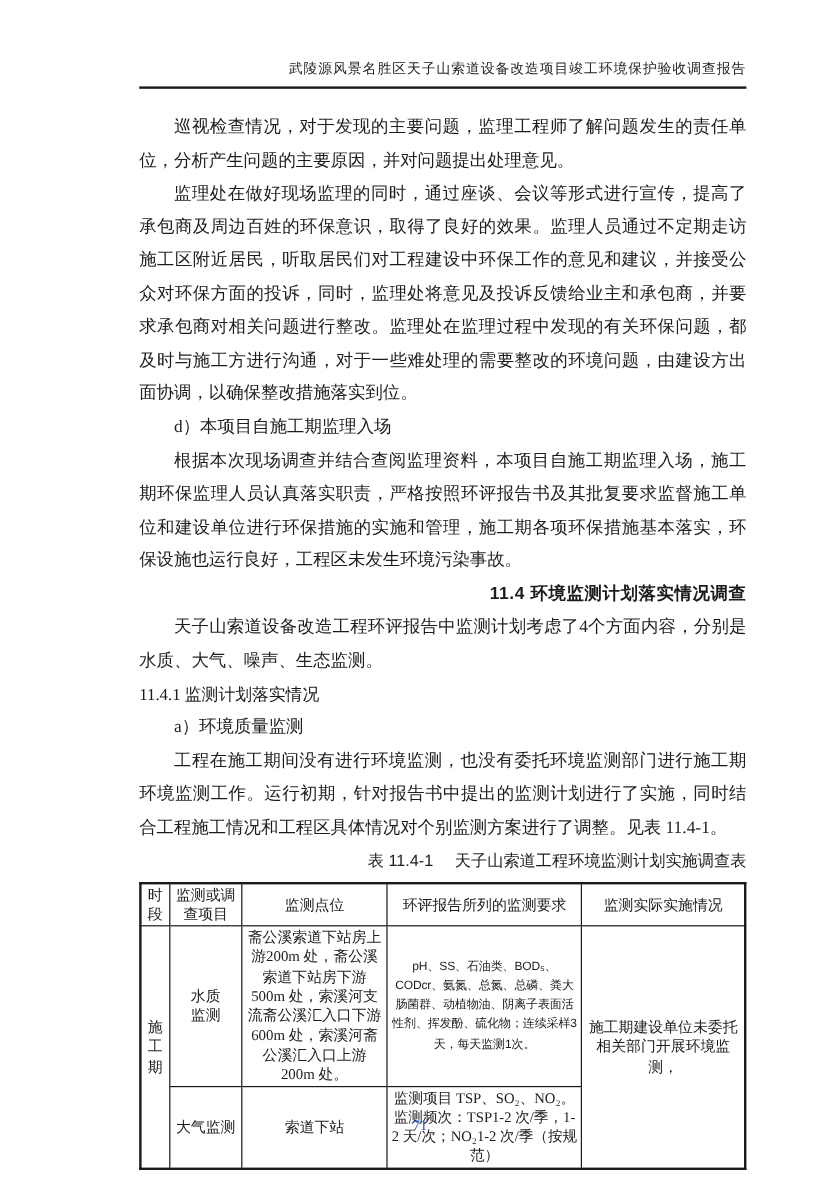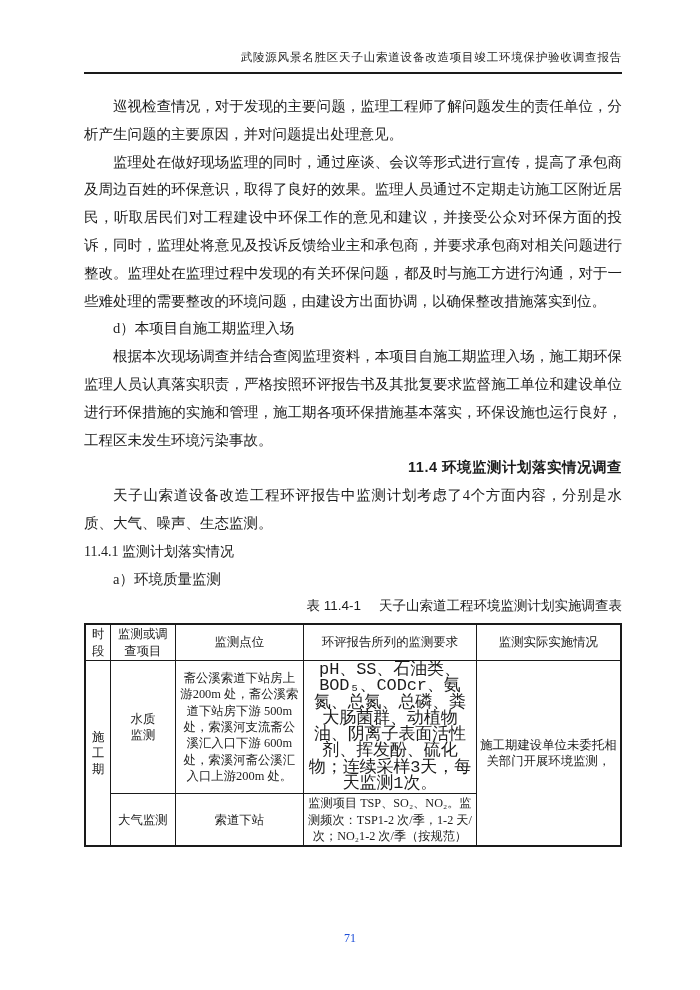--- a/index.html
+++ b/index.html
@@ -2,21 +2,21 @@
 <html><head>
 <meta charset="utf-8">
 <style>
   html, body { margin: 0; padding: 0; background: #ffffff; }
   .page {
     position: relative;
     width: 700px;
     height: 990px;
     background: #ffffff;
     box-sizing: border-box;
-    padding: 50px 78px 0 84px;
+    padding: 50px 78px 0 116px;
     color: #1c1c1c;
     font-family: "Liberation Serif", "DejaVu Serif", serif;
     overflow: hidden;
   }
   .running-head {
     text-align: right;
     font-size: 11.5px;
     letter-spacing: 0.8px;
     color: #222;
     padding-bottom: 7px;
@@ -73,22 +73,22 @@
     font-weight: normal;
     box-sizing: border-box;
     overflow: hidden;
   }
   tr.head-row { height: 25px; }
   tr.data-row-1 { height: 116px; }
   tr.data-row-2 { height: 43px; }
   td.cell-period { line-height: 22px; }
   .pre-line { white-space: pre-line; }
   td.cell-req-water {
-    font-family: Liberation Mono, monospace;
-    font-size: 17px;
+    font-family: Liberation Sans, sans-serif;
+    font-size: 10px;
     letter-spacing: -0.1px;
   }
   td.cell-req-air { line-height: 15px; font-size: 12.2px; }
   td.cell-loc-water { line-height: 16.5px; }
   .page-number {
     position: absolute;
     left: 0;
     right: 0;
     bottom: 44px;
     text-align: center;
@@ -107,20 +107,21 @@
 
   <div class="body-text">
     <p>巡视检查情况，对于发现的主要问题，监理工程师了解问题发生的责任单位，分析产生问题的主要原因，并对问题提出处理意见。</p>
     <p>监理处在做好现场监理的同时，通过座谈、会议等形式进行宣传，提高了承包商及周边百姓的环保意识，取得了良好的效果。监理人员通过不定期走访施工区附近居民，听取居民们对工程建设中环保工作的意见和建议，并接受公众对环保方面的投诉，同时，监理处将意见及投诉反馈给业主和承包商，并要求承包商对相关问题进行整改。监理处在监理过程中发现的有关环保问题，都及时与施工方进行沟通，对于一些难处理的需要整改的环境问题，由建设方出面协调，以确保整改措施落实到位。</p>
     <p>d）本项目自施工期监理入场</p>
     <p>根据本次现场调查并结合查阅监理资料，本项目自施工期监理入场，施工期环保监理人员认真落实职责，严格按照环评报告书及其批复要求监督施工单位和建设单位进行环保措施的实施和管理，施工期各项环保措施基本落实，环保设施也运行良好，工程区未发生环境污染事故。</p>
     <h2 class="h-main">11.4  环境监测计划落实情况调查</h2>
     <p>天子山索道设备改造工程环评报告中监测计划考虑了4个方面内容，分别是水质、大气、噪声、生态监测。</p>
     <h3 class="h-sub">11.4.1 监测计划落实情况</h3>
     <p>a）环境质量监测</p>
+    <p>工程在施工期间没有进行环境监测，也没有委托环境监测部门进行施工期环境监测工作。运行初期，针对报告书中提出的监测计划进行了实施，同时结合工程施工情况和工程区具体情况对个别监测方案进行了调整。见表 11.4-1。</p>
 
     <div class="caption">
       <span class="cap-label">表 11.4-1</span><span>天子山索道工程环境监测计划实施调查表</span>
     </div>
 
     <table class="monitoring">
       <colgroup>
         <col style="width:4.8%">
         <col style="width:12.0%">
         <col style="width:24.0%">

